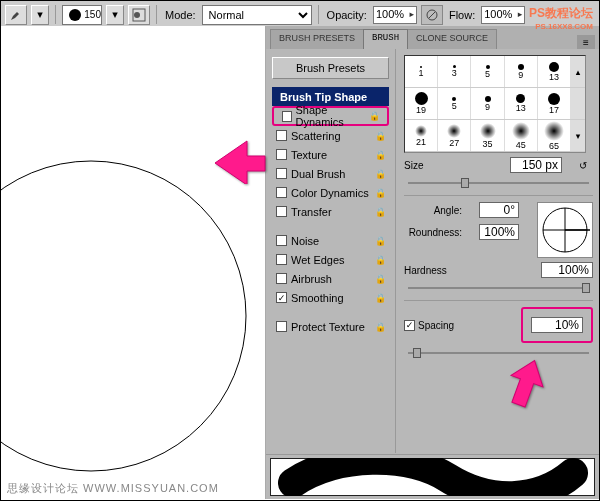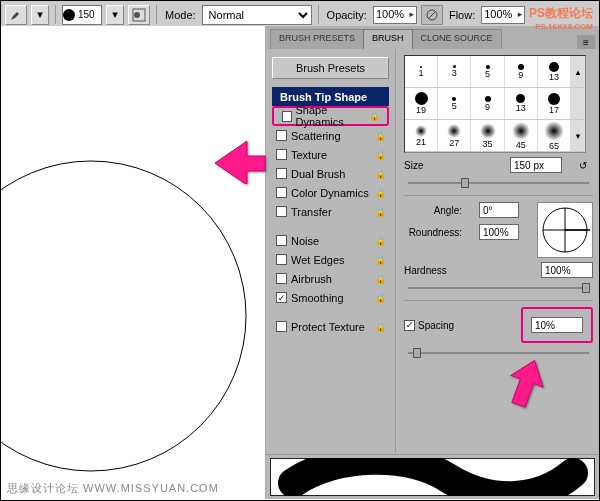--- a/index.html
+++ b/index.html
@@ -3,41 +3,41 @@
 <meta charset="utf-8">
 <style>
   * { box-sizing: border-box; margin: 0; padding: 0; }
   html,body { width:600px; height:501px; overflow:hidden; font-family: Tahoma, Arial, sans-serif; font-size:11px; background:#fff; }
   body { border:1px solid #000; position:relative; }
 
   
   .topbar { height:28px; background:#ccc; border-bottom:1px solid #888; display:flex; align-items:center; padding:2px 4px; gap:4px; }
   .sep { width:1px; align-self:stretch; background:#999; margin:2px 2px; }
   .icon-btn { width:22px; height:20px; background:#ddd; border:1px solid #fff; border-right-color:#888; border-bottom-color:#888; display:flex; align-items:center; justify-content:center; }
-  .chip { width:40px; height:20px; background:#fff; border:1px solid #777; display:flex; align-items:center; justify-content:flex-start; gap:3px; }
+  .chip { width:40px; height:20px; background:#fff; border:1px solid #777; display:flex; align-items:center; justify-content:flex-end; gap:3px; }
   .chip .dot { width:12px; height:12px; background:#000; border-radius:50%; }
   .chip .num { font-size:10px; }
   .icon-btn.small { width:18px; }
   .lbl { color:#000; padding:0 2px; }
   select.mode { height:20px; width:110px; background:#fff; border:1px solid #777; font-size:11px; padding:0 2px; }
   .pct { width:44px; height:18px; background:#fff; border:1px solid #777; text-align:right; padding:1px 14px 1px 2px; position:relative; }
   .pct:after { content:"▸"; position:absolute; right:2px; top:2px; color:#333; font-size:9px; }
   .check-pressed { width:22px; height:20px; border:1px solid #888; background:#bcbcbc; display:flex; align-items:center; justify-content:center; }
 
   
   .main { display:flex; height:473px; width:598px; position:absolute; top:25px; left:0; }
   .canvas { width:265px; background:#fff; position:relative; border-right:1px solid #aaa; }
   .canvas svg.circle { position:absolute; top:130px; left:-70px; }
 
   .panel { flex:1; background:#b8b8b8; position:relative; }
 
   
   .tabs { height:23px; display:flex; align-items:flex-end; padding:0 4px; gap:0; background:#b0b0b0; position:relative; }
   .tab { height:20px; padding:3px 8px 0 8px; font-size:9px; color:#333; background:#a6a6a6; border:1px solid #888; border-bottom:none; margin-right:-1px; }
-  .tab.active { background:#b8b8b8; border-color:#777; z-index:2; position:relative; color:#000; }
+  .tab.active { background:#b8b8b8; border-color:#777; z-index:2; position:relative; color:#000;font-family:Liberation Mono, monospace; }
   .tabs .menu { margin-left:auto; width:18px; height:14px; background:#999; display:flex; align-items:center; justify-content:center; font-size:10px; }
 
   .panel-body { display:flex; height:404px; }
   .side { width:129px; padding:8px 6px; display:flex; flex-direction:column; gap:0; }
   .btn-presets { height:22px; background:#c8c8c8; border:1px solid #fff; border-right-color:#888; border-bottom-color:#888; text-align:center; line-height:20px; margin-bottom:8px; }
   .item { height:19px; display:flex; align-items:center; padding:0 4px; gap:4px; position:relative; }
   .item.header { background:#0a246a; color:#fff; padding-left:8px; font-weight:bold; }
   .item .cb { width:11px; height:11px; background:#fff; border:1px solid #555; display:flex; align-items:center; justify-content:center; font-size:9px; }
   .item .cb.checked:after { content:"✓"; }
   .item .lock { margin-left:auto; width:10px; height:10px; font-size:9px; color:#555; }
@@ -47,21 +47,21 @@
 
   .brush-grid { border:1px inset #888; background:#fff; width:182px; }
   .brush-grid .row { display:flex; border-bottom:1px solid #ccc; height:32px; }
   .brush-grid .cell { flex:1; border-right:1px solid #ddd; display:flex; flex-direction:column; align-items:center; justify-content:center; font-size:9px; }
   .brush-grid .cell:last-child { border-right:none; flex:0 0 14px; background:#ddd; }
   .brush-grid .dot { background:#000; border-radius:50%; }
   .brush-grid .soft { background: radial-gradient(circle, #000 0%, rgba(0,0,0,0) 70%); }
 
   .field-row { display:flex; align-items:center; gap:17px; }
   .field-row .label { flex:none; }
-  .field-row input[type=text] { width:52px; height:16px; background:#fff; border:1px solid #666; text-align:left; padding:1px 3px; font-size:10px; }
+  .field-row input[type=text] { width:52px; height:16px; background:#fff; border:1px solid #666; text-align:right; padding:1px 3px; font-size:12px; }
   .slider { width:100%; height:12px; position:relative; }
   .slider .track { position:absolute; left:4px; right:4px; top:5px; height:2px; background:#888; }
   .slider .thumb { position:absolute; top:1px; width:8px; height:10px; background:#aaa; border:1px solid #555; }
 
   .divider { border-top:1px solid #999; margin:2px 0; }
 
   .cb-inline { display:flex; align-items:center; gap:3px; }
   .cb-inline .cb { width:11px; height:11px; background:#fff; border:1px solid #555; display:flex; align-items:center; justify-content:center; font-size:9px; }
   .cb-inline .cb.checked:after { content:"✓"; }
 

